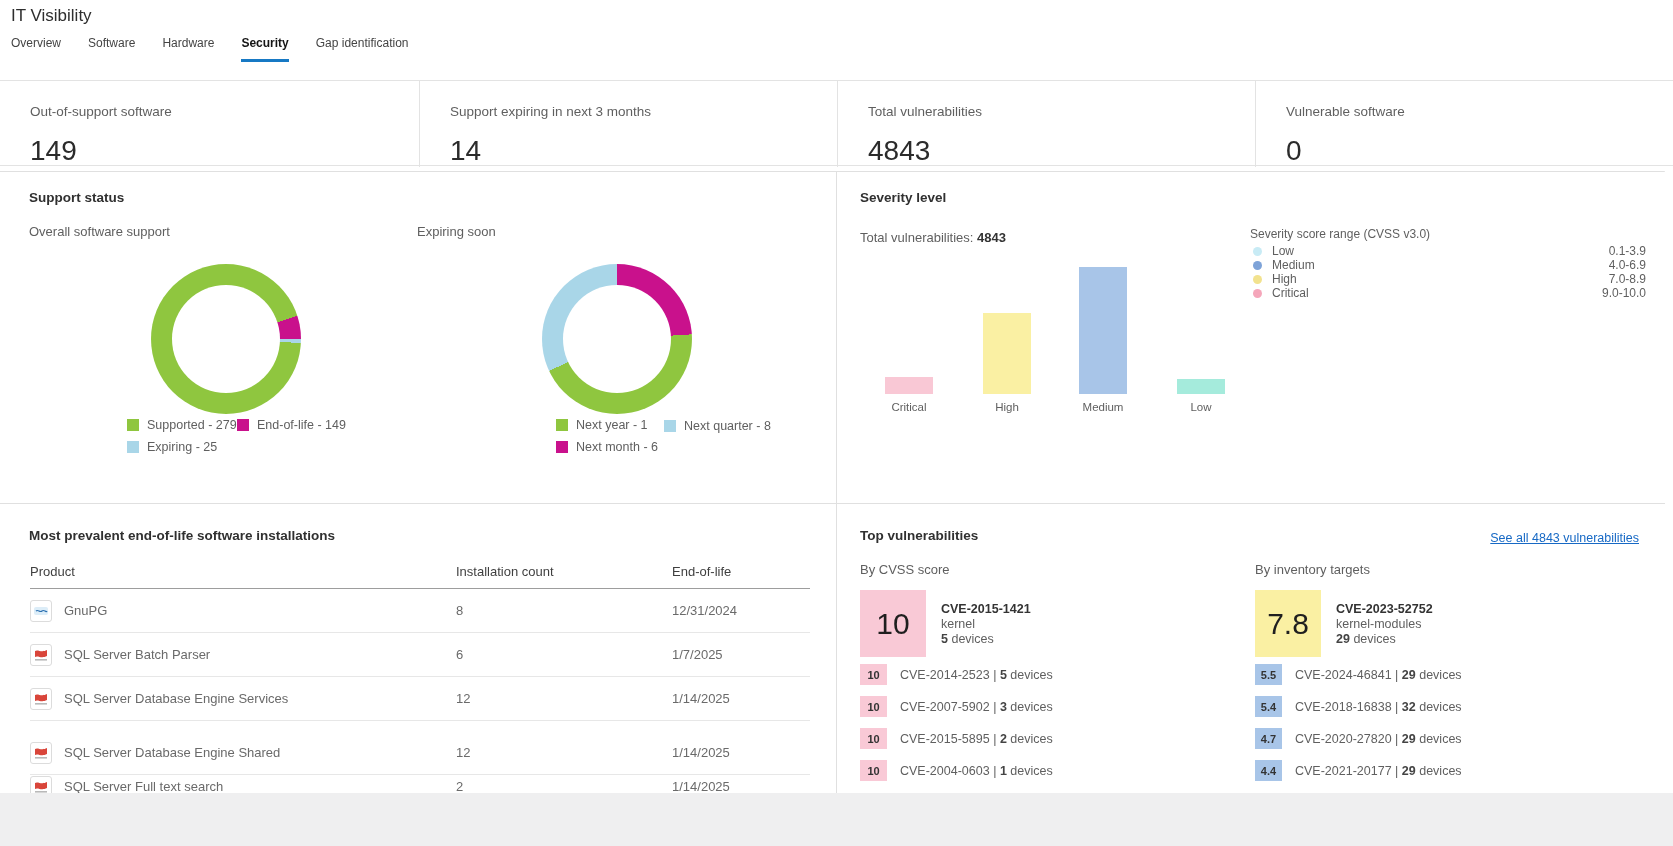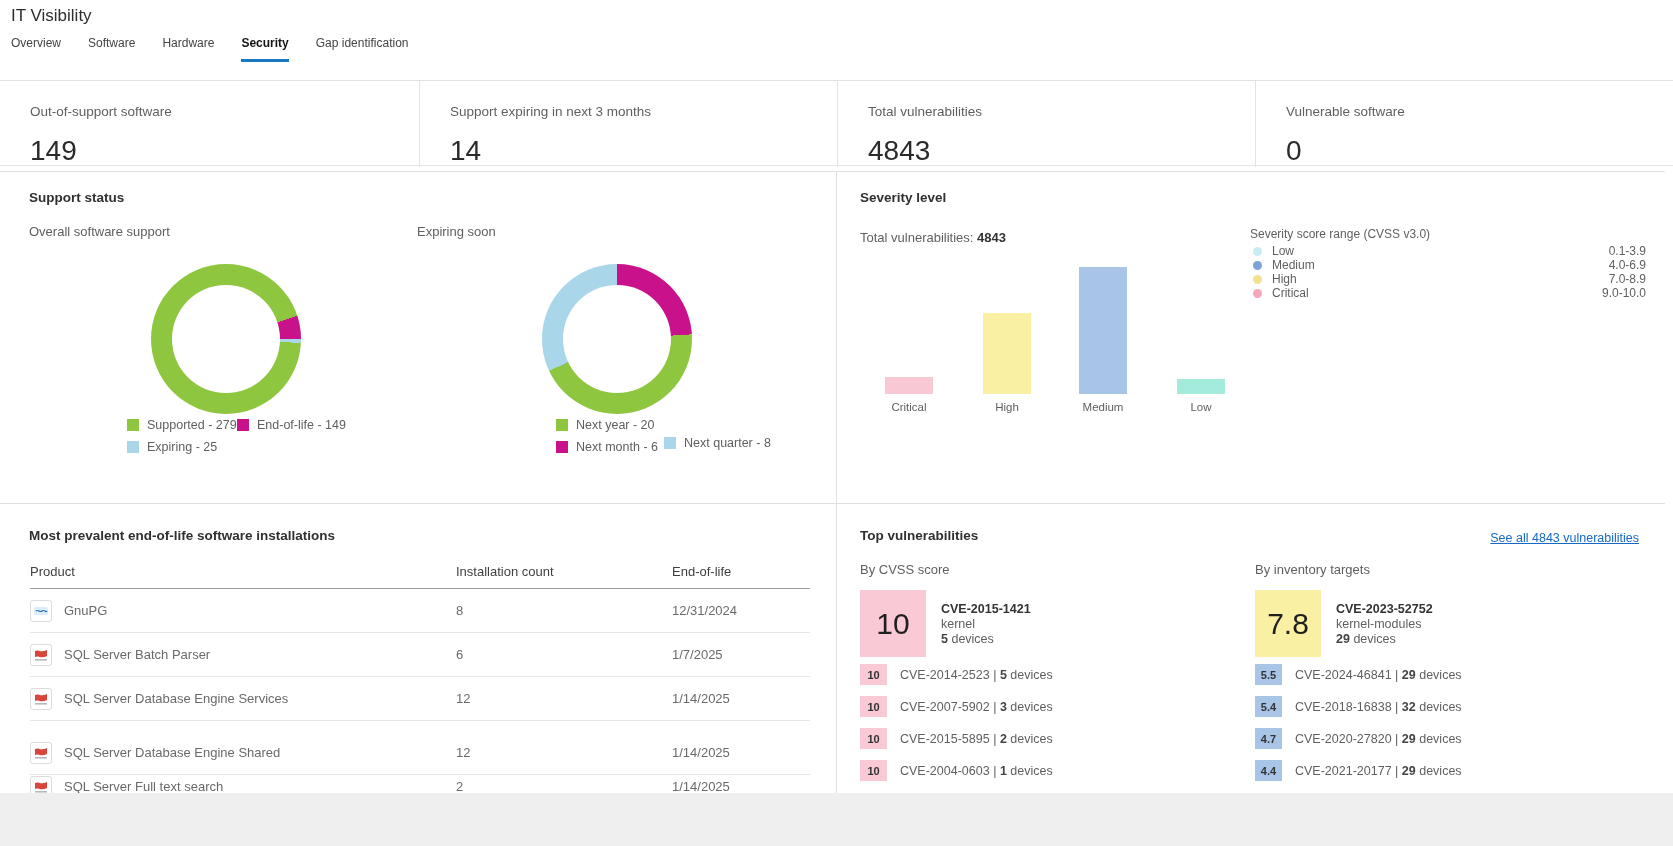--- a/index.html
+++ b/index.html
@@ -125,23 +125,23 @@
         <span class="swatch" style="background: rgb(201, 17, 140);"></span>
         <span>End-of-life - 149</span>
       </div>
       <div class="legend-item" style="left:127px; top:268px;">
         <span class="swatch" style="background: rgb(169, 214, 232);"></span>
         <span>Expiring - 25</span>
       </div>
 
       <div class="legend-item" style="left:556px; top:246px;">
         <span class="swatch" style="background: rgb(143, 198, 63);"></span>
-        <span>Next year - 20</span>
-      </div>
-      <div class="legend-item" style="left:664px; top:264px;">
+        <span>Next year - 1</span>
+      </div>
+      <div class="legend-item" style="left:664px; top:247px;">
         <span class="swatch" style="background: rgb(169, 214, 232);"></span>
         <span>Next quarter - 8</span>
       </div>
       <div class="legend-item" style="left:556px; top:268px;">
         <span class="swatch" style="background: rgb(201, 17, 140);"></span>
         <span>Next month - 6</span>
       </div>
     </section>
 
     <section class="panel">

